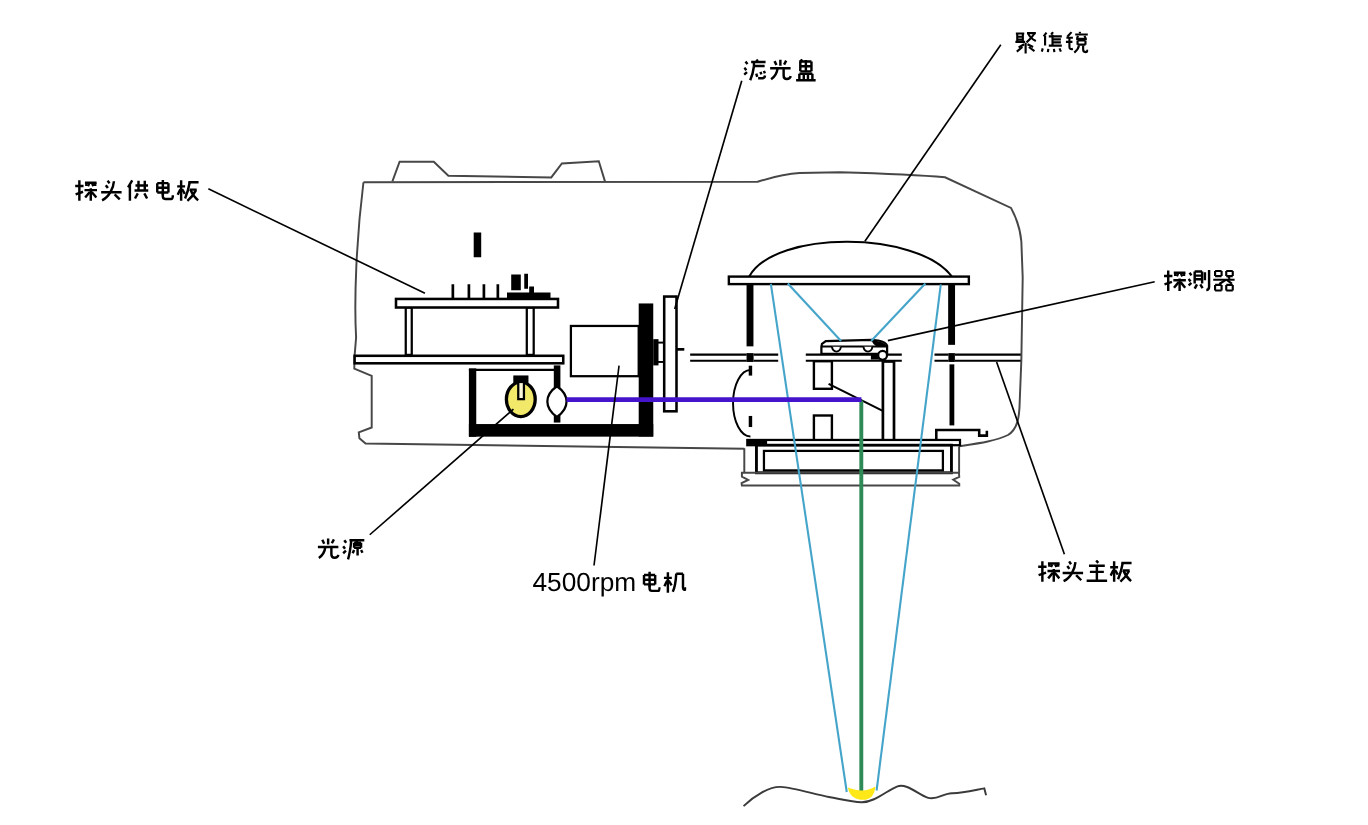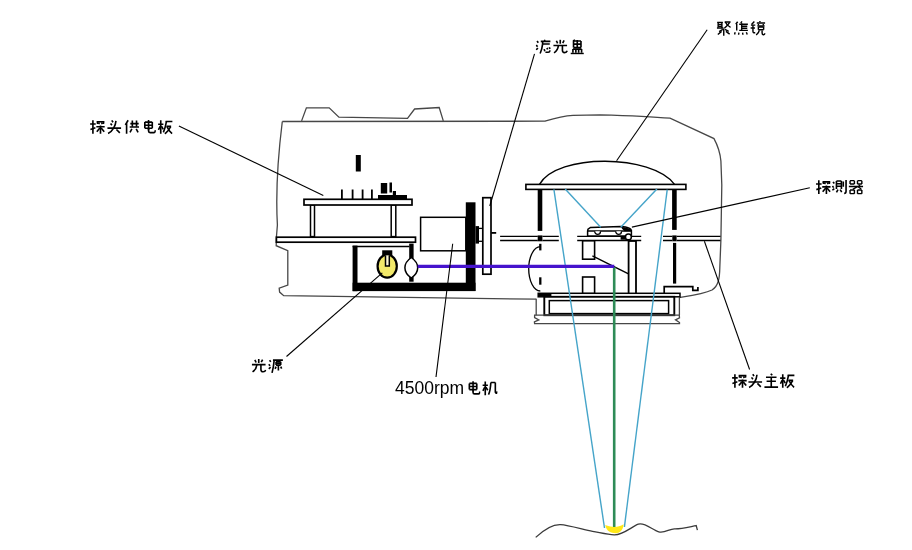--- a/index.html
+++ b/index.html
@@ -1,16 +1,16 @@
 <!DOCTYPE html>
 <html><head>
 <meta charset="utf-8">
 <style>
 html,body{margin:0;padding:0;background:#ffffff;}
-#stage{width:760px;height:550px;position:relative;font-family:"Liberation Sans",sans-serif;padding-left:40px;}
+#stage{width:760px;height:550px;position:relative;font-family:"Liberation Sans",sans-serif;}
 </style>
 </head>
 <body>
 <div id="stage">
 <svg width="912" height="550" viewBox="0 0 912 550">
 <defs>
 
 <symbol id="g-tan" viewBox="0 0 100 100">
           <g fill="none" stroke="#000" stroke-width="10.5">
             <path d="M22,6 V94"></path>

